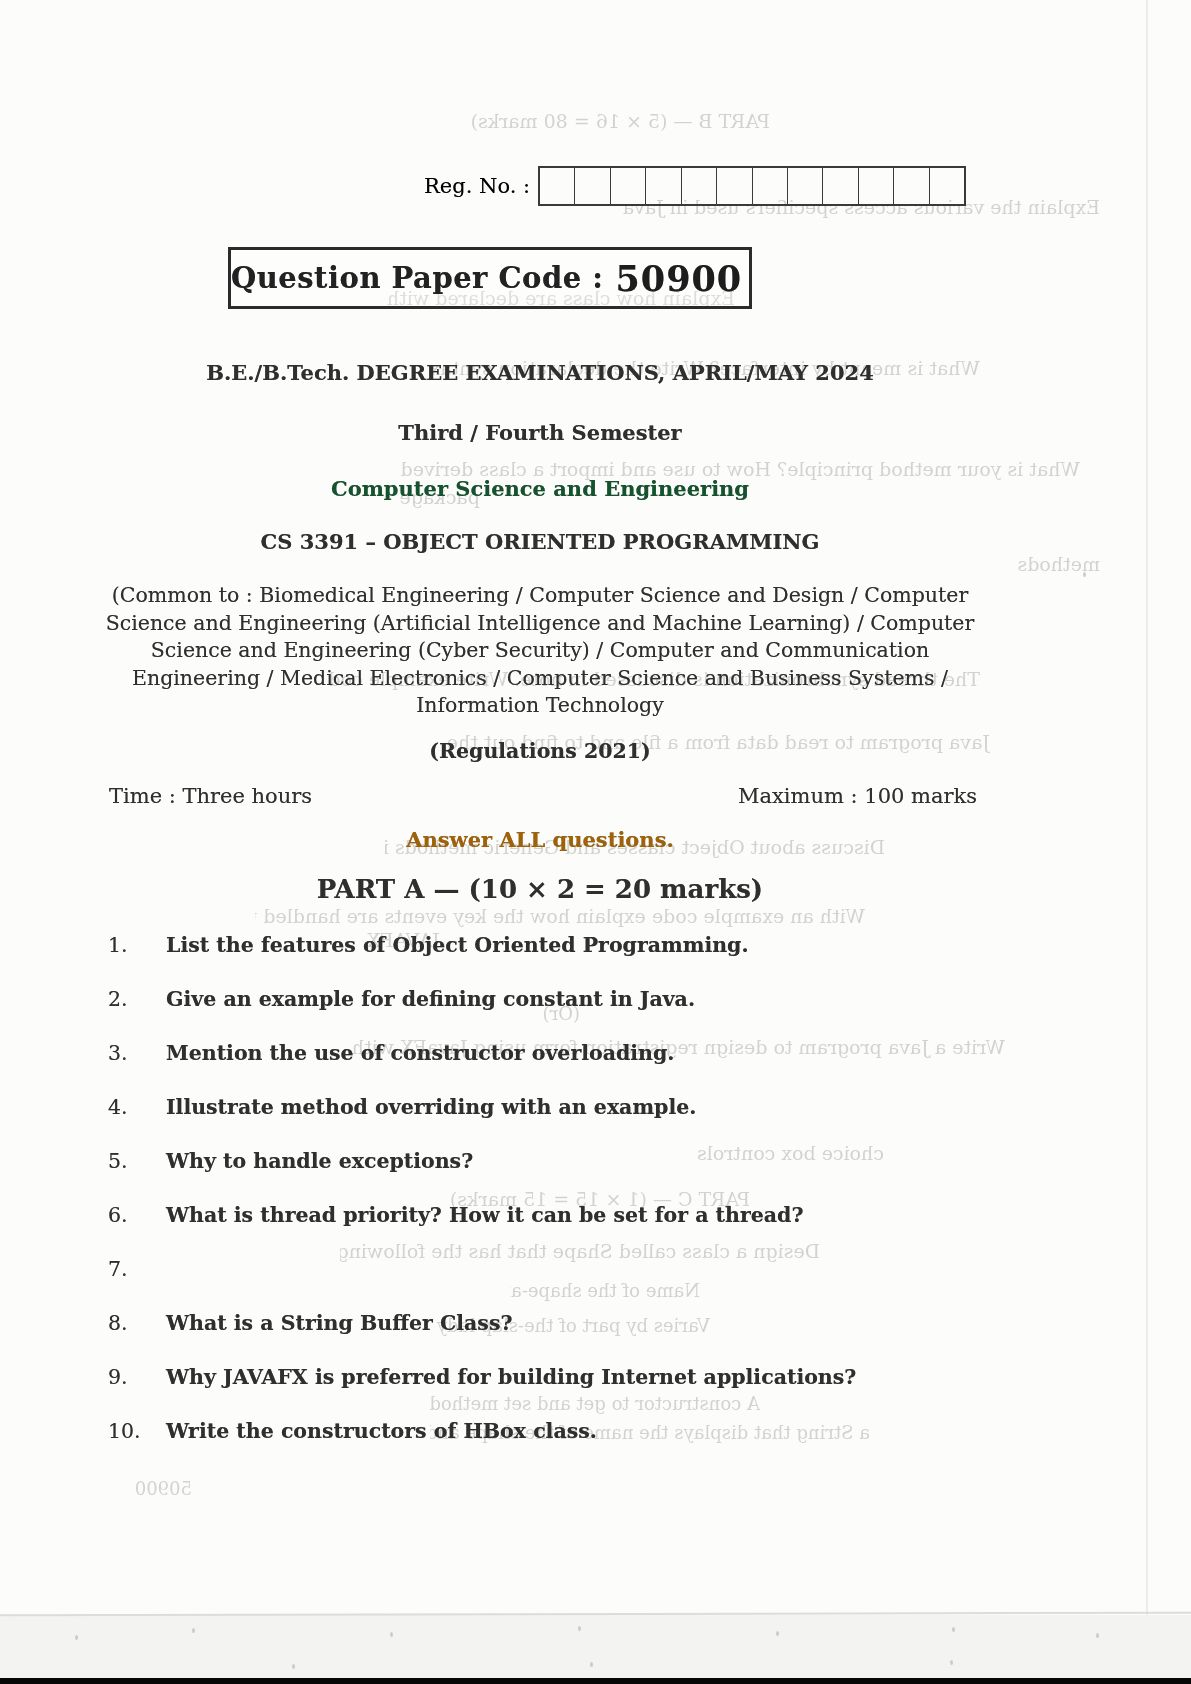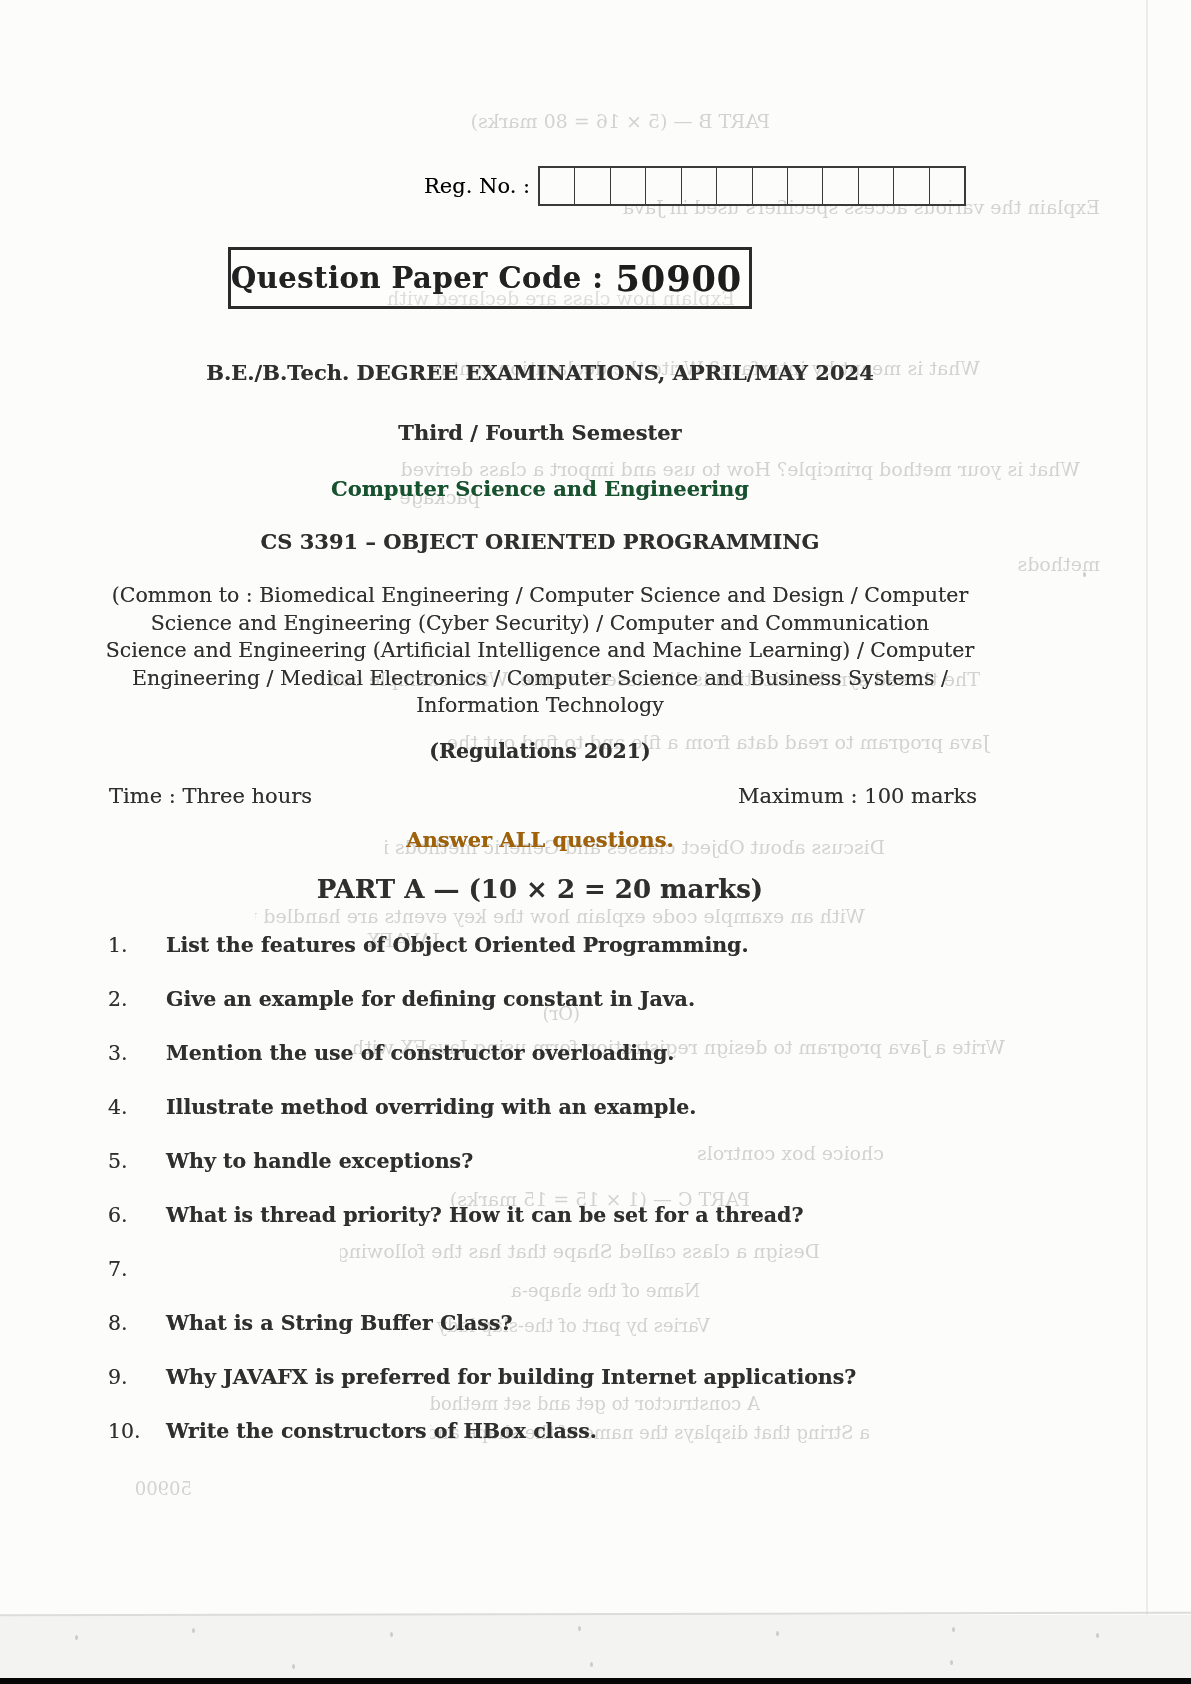--- a/index.html
+++ b/index.html
@@ -117,22 +117,22 @@
     <span class="qp-code ink">50900</span>
   </div>
 
   <div class="centered h-exam ink">B.E./B.Tech. DEGREE EXAMINATIONS, APRIL/MAY 2024</div>
   <div class="centered h-sem ink">Third / Fourth Semester</div>
   <div class="centered h-dept ink">Computer Science and Engineering</div>
   <div class="centered h-course ink">CS 3391 – OBJECT ORIENTED PROGRAMMING</div>
 
   <div class="common ink" id="common-para">
       <div>(Common to : Biomedical Engineering / Computer Science and Design / Computer</div>
+      <div>Science and Engineering (Artificial Intelligence and Machine Learning) / Computer</div>
       <div>Science and Engineering (Cyber Security) / Computer and Communication</div>
-      <div>Science and Engineering (Artificial Intelligence and Machine Learning) / Computer</div>
       <div>Engineering / Medical Electronics / Computer Science and Business Systems /</div>
       <div>Information Technology</div>
     </div>
 
   <div class="centered h-reg2021 ink">(Regulations 2021)</div>
 
   <div class="time ink">Time : Three hours</div>
   <div class="maximum ink">Maximum : 100 marks</div>
 
   <div class="centered h-answer ink">Answer ALL questions.</div>

